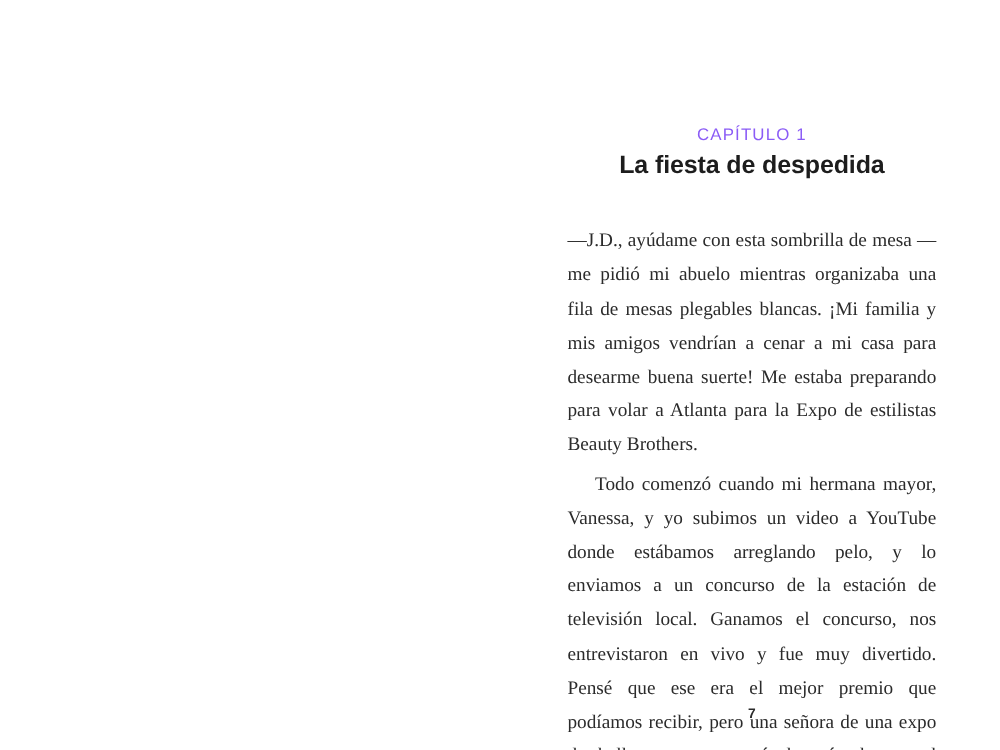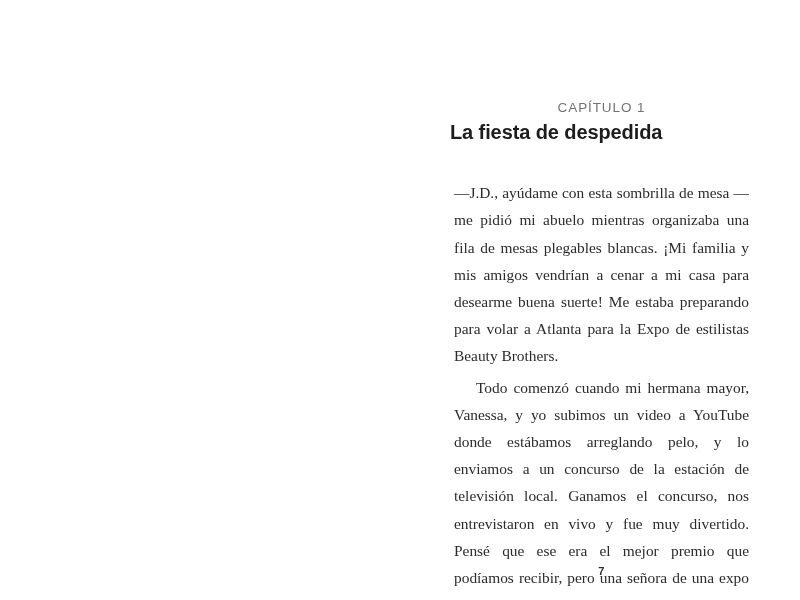--- a/index.html
+++ b/index.html
@@ -29,33 +29,34 @@
     left: 450px;
     top: 100px;
     width: 303px;
   }
 
   .chapter-label {
     font-family: "Liberation Sans", "DejaVu Sans", sans-serif;
     font-size: 13.5px;
     font-weight: 400;
     letter-spacing: 0.9px;
-    color: #737373;
+    color: #8b5cf6;
     text-align: center;
     line-height: 1.2;
     margin: 0 0 4px 0;
     text-transform: none;
   }
 
   .chapter-title {
     font-family: "Liberation Sans", "DejaVu Sans", sans-serif;
     font-size: 20px;
     font-weight: 700;
     letter-spacing: -0.1px;
     color: #1d1d1d;
+    text-align: center;
     line-height: 1.25;
     margin: 0;
   }
 
   .body-copy {
     margin-top: 34px;
   }
 
   .body-copy p {
     margin: 4px;

